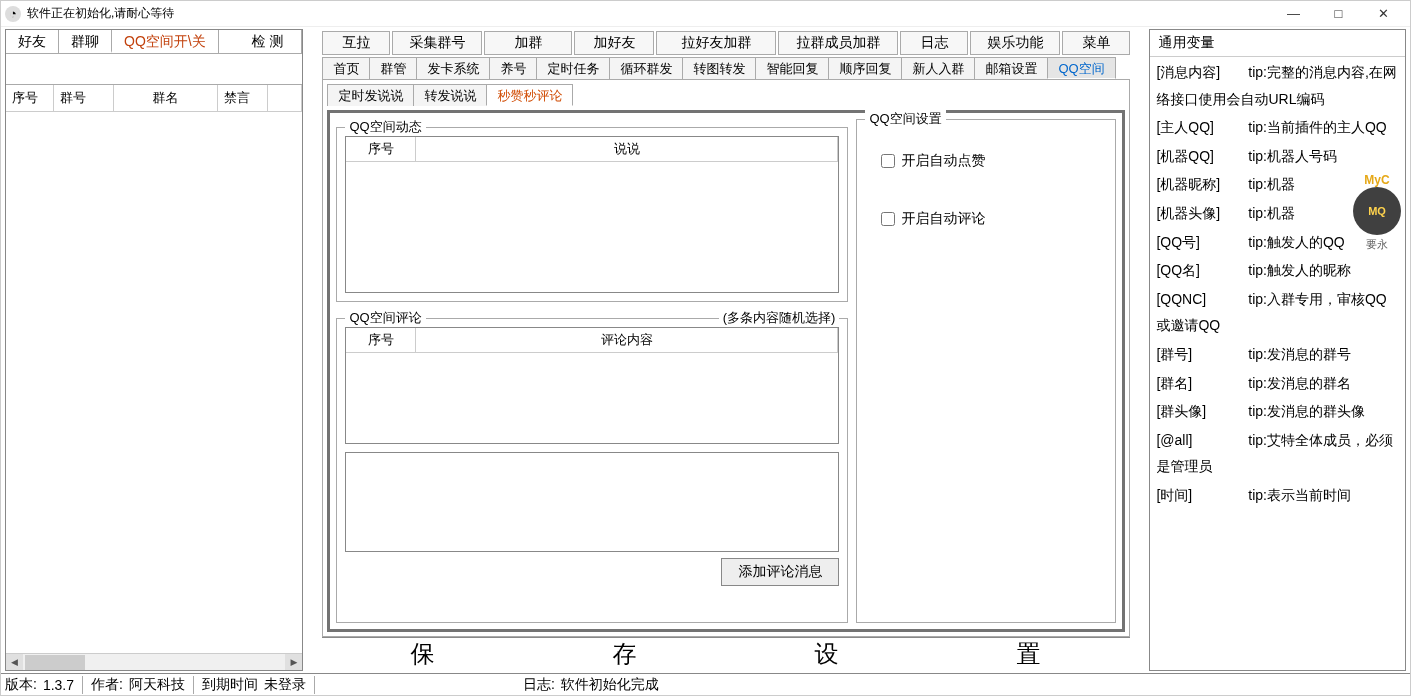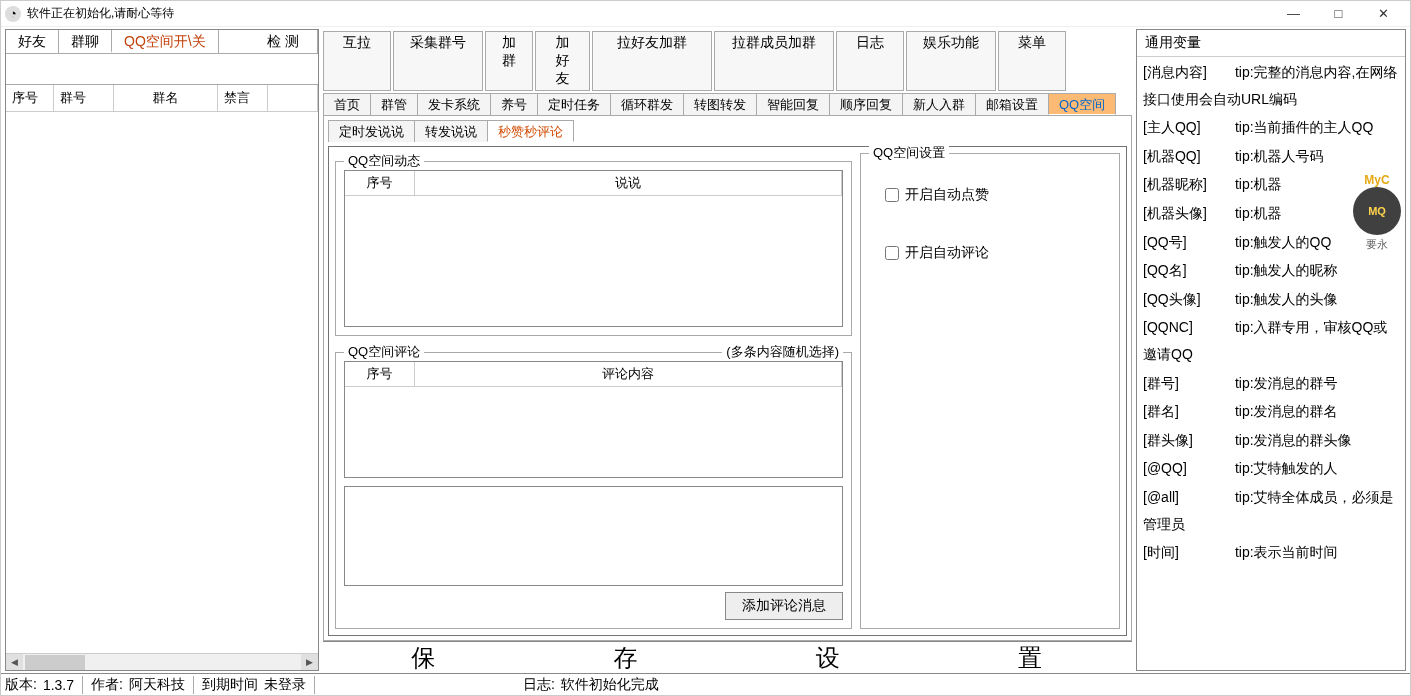--- a/index.html
+++ b/index.html
@@ -3,41 +3,41 @@
 <meta charset="utf-8">
 <style>
 * { box-sizing: border-box; margin: 0; padding: 0; }
 body { font-family: "Microsoft YaHei", SimSun, sans-serif; font-size: 13px; background: #fff; overflow: hidden; }
 .window { width: 1411px; height: 696px; display: flex; flex-direction: column; border: 1px solid #ccc; position: relative; }
 .titlebar { height: 26px; display: flex; align-items: center; padding: 0 4px; background: #fff; border-bottom: 1px solid #eee; }
 .titlebar .icon { width: 16px; height: 16px; border-radius: 50%; background: #ddd; margin-right: 6px; display:inline-flex;align-items:center;justify-content:center;}
 .titlebar .title { flex: 1; font-size: 12px; }
 .winbtns { display: flex; }
 .winbtn { width: 45px; height: 26px; display: flex; align-items: center; justify-content: center; font-size: 13px; color: #333; }
-.body { flex: 1; display: flex; overflow: hidden; }
+.body { flex: 1; display: flex; overflow: hidden; gap: 15px; }
 .left-panel { width: 314px; border: 1px solid #888; margin: 2px 2px 2px 4px; display: flex; flex-direction: column; background: #fff; }
 .left-tabs { display: flex; border-bottom: 1px solid #aaa; height: 24px; }
 .left-tab { padding: 3px 12px; font-size: 14px; border-right: 1px solid #aaa; cursor: pointer; }
 .left-tab.sel { background: #fff; border-bottom: 2px solid #fff; font-weight: normal; }
 .left-tab.green { color: #c2410c; }
 .left-tab.detect { margin-left: auto; padding: 3px 18px; }
 .left-table { flex: 1; border-top: 1px solid #aaa; margin-top: 30px; display: flex; flex-direction: column; overflow:hidden;}
 .left-table-head { display: flex; border-bottom: 1px solid #ccc; background: #fff; }
 .left-table-head div { padding: 4px 6px; border-right: 1px solid #ccc; font-size: 13px; }
 .left-table-body { flex: 1; overflow: auto; }
 .hscroll { height: 17px; background: #f0f0f0; display: flex; align-items: center; border-top:1px solid #ccc;}
 .hscroll .arrow { width: 17px; height: 17px; background: #e0e0e0; display:flex;align-items:center;justify-content:center;font-size:9px;color:#555;}
 .hscroll .thumb { width: 60px; height: 15px; background: #ccc; margin-left: 2px; }
 .center-panel { flex: 1; display: flex; flex-direction: column; margin: 2px; }
 .toolbar { display: flex; gap: 2px; padding: 2px 0; }
-.tbtn { border: 1px solid #aaa; padding: 2px 14px; font-size: 14px; background: #f7f7f7; text-align: center; }
+.tbtn { border: 1px solid #aaa; padding: 2px 0; font-size: 14px; background: #f7f7f7; text-align: center; }
 .nav-tabs { display: flex; height: 22px; }
 .nav-tab { padding: 2px 10px; border: 1px solid #aaa; border-bottom: none; font-size: 13px; background: #f4f4f4; margin-right: -1px; cursor:pointer;}
-.nav-tab.active { background: #fdba74; color: #0066cc; border-bottom: 1px solid #fff; position:relative; z-index:2;}
-.content-border { border: 1px solid #737373; flex: 1; display: flex; padding: 6px; gap: 8px; }
+.nav-tab.active { background: #e5e5e5; color: #0066cc; border-bottom: 1px solid #fff; position:relative; z-index:2;}
+.content-border { border: 3px solid #737373; flex: 1; display: flex; padding: 6px; gap: 8px; }
 .sub-tabs { display: flex; height: 22px; margin-bottom: 4px;}
 .sub-tab { padding: 2px 10px; border: 1px solid #aaa; border-bottom: none; font-size: 13px; background: #f4f4f4; margin-right: -1px; cursor:pointer;}
 .sub-tab.active { background: #fff; color: #d04a00; border-bottom:1px solid #fff; position:relative;z-index:2;}
 .groupbox { border: 1px solid #aaa; padding: 8px; position: relative; margin-top: 8px; }
 .groupbox > .legend { position: absolute; top: -10px; left: 8px; background: #fff; padding: 0 4px; font-size: 13px; }
 .groupbox > .legend-right { position: absolute; top: -10px; right: 8px; background: #fff; padding: 0 4px; font-size: 13px; }
 .grid { border: 1px solid #888; }
 .grid-head { display: flex; border-bottom: 1px solid #ccc; background: #fff; }
 .grid-head div { padding: 3px 6px; border-right: 1px solid #ccc; font-size: 13px; text-align: center; }
 .grid-body { background: #fff; }
@@ -101,22 +101,22 @@
         <div style="flex:1"></div>
         <div class="arrow">▶</div>
       </div>
     </div>
   </div>
 
   <div class="center-panel">
     <div class="toolbar">
       <div class="tbtn" style="width:68px">互拉</div>
       <div class="tbtn" style="width:90px">采集群号</div>
-      <div class="tbtn" style="width:48px">加群</div>
-      <div class="tbtn" style="width:55px">加好友</div>
+      <div class="tbtn" style="width:88px">加群</div>
+      <div class="tbtn" style="width:80px">加好友</div>
       <div class="tbtn" style="width:120px">拉好友加群</div>
       <div class="tbtn" style="width:120px">拉群成员加群</div>
       <div class="tbtn" style="width:68px">日志</div>
       <div class="tbtn" style="width:90px">娱乐功能</div>
       <div class="tbtn" style="width:68px">菜单</div>
     </div>
     <div class="nav-tabs">
       <div class="nav-tab">首页</div>
       <div class="nav-tab">群管</div>
       <div class="nav-tab">发卡系统</div>
@@ -190,26 +190,24 @@
   <div class="right-panel">
     <div class="right-title">通用变量</div>
     <div class="var-list" id="varlist">
           <div class="var-row"><span class="var-key">[消息内容]</span><span> tip:完整的消息内容,在网络接口使用会自动URL编码</span></div>
           <div class="var-row"><span class="var-key">[主人QQ]</span><span> tip:当前插件的主人QQ</span></div>
           <div class="var-row"><span class="var-key">[机器QQ]</span><span> tip:机器人号码</span></div>
           <div class="var-row"><span class="var-key">[机器昵称]</span><span> tip:机器</span></div>
           <div class="var-row"><span class="var-key">[机器头像]</span><span> tip:机器</span></div>
           <div class="var-row"><span class="var-key">[QQ号]</span><span> tip:触发人的QQ</span></div>
           <div class="var-row"><span class="var-key">[QQ名]</span><span> tip:触发人的昵称</span></div>
-          <div class="var-row"><span class="var-key">[QQ头像]</span><span> tip:触发人的头像</span></div>
           <div class="var-row"><span class="var-key">[QQNC]</span><span> tip:入群专用，审核QQ或邀请QQ</span></div>
           <div class="var-row"><span class="var-key">[群号]</span><span> tip:发消息的群号</span></div>
           <div class="var-row"><span class="var-key">[群名]</span><span> tip:发消息的群名</span></div>
           <div class="var-row"><span class="var-key">[群头像]</span><span> tip:发消息的群头像</span></div>
-          <div class="var-row"><span class="var-key">[@QQ]</span><span> tip:艾特触发的人</span></div>
           <div class="var-row"><span class="var-key">[@all]</span><span> tip:艾特全体成员，必须是管理员</span></div>
           <div class="var-row"><span class="var-key">[时间]</span><span> tip:表示当前时间</span></div>
         </div>
   </div>
 </div>
 
 <div class="statusbar">
   <span>版本:</span>
   <span>1.3.7</span>
   <div class="sep"></div>

